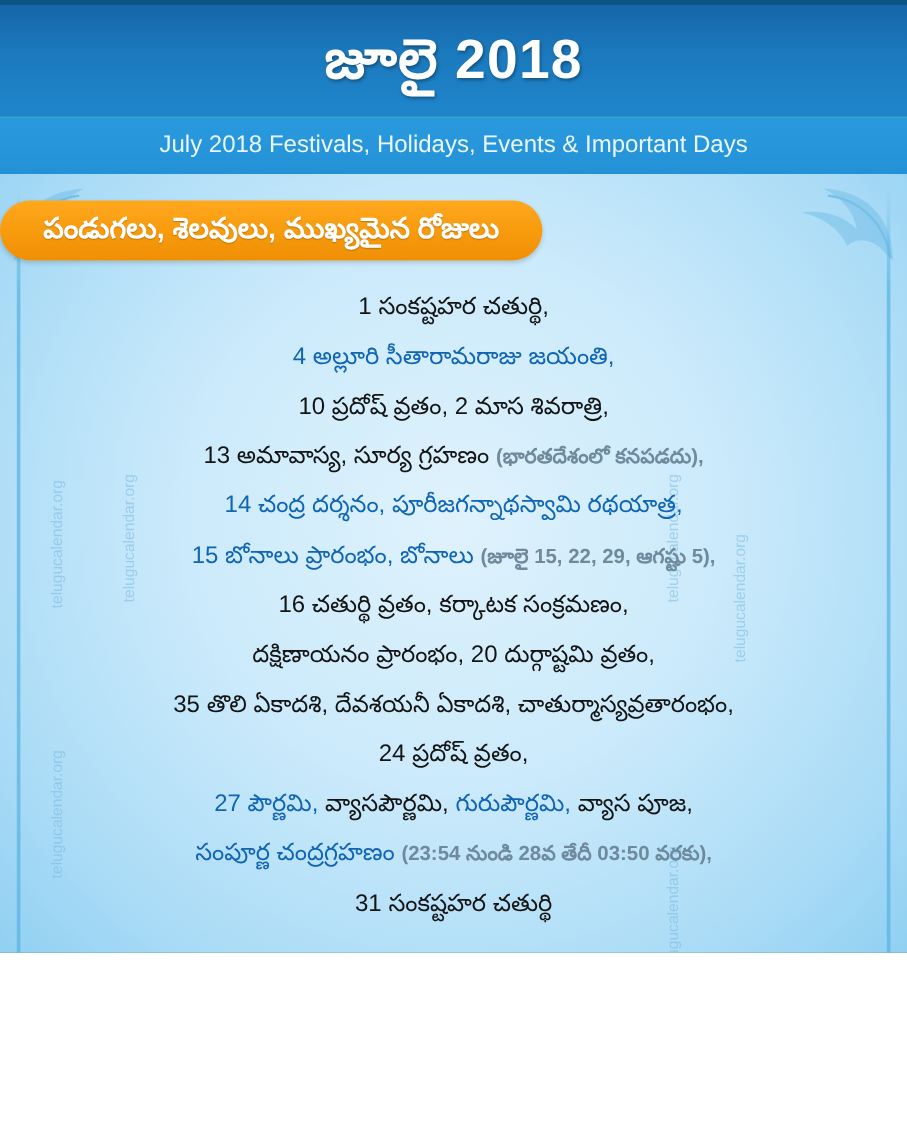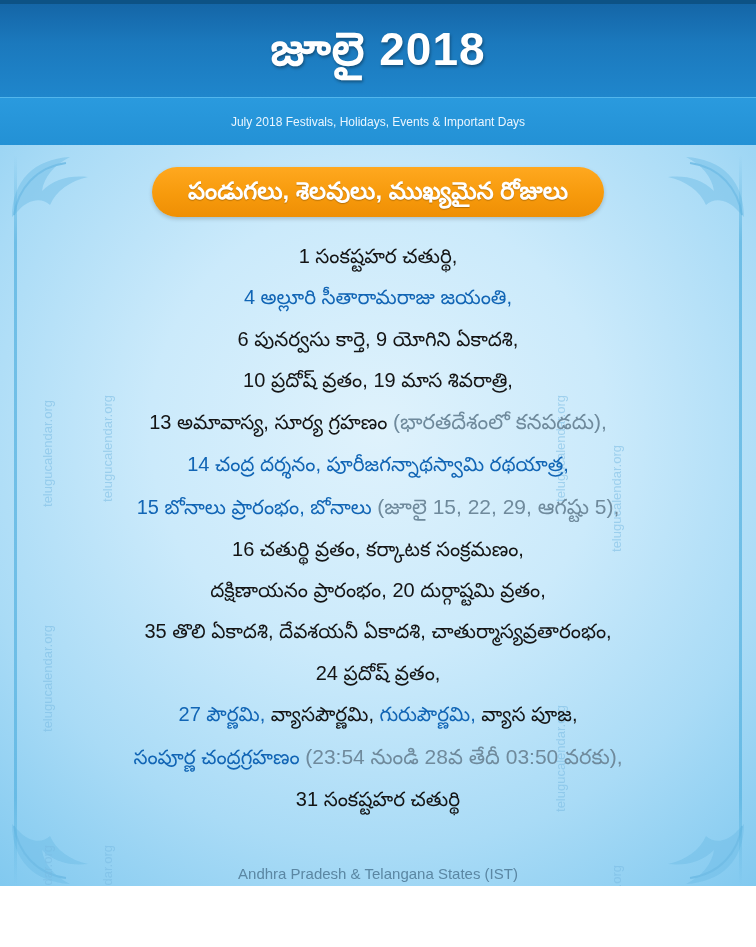--- a/index.html
+++ b/index.html
@@ -9,21 +9,21 @@
   body {
     width: 756px;
     height: 947px;
     font-family: "Liberation Sans", sans-serif;
     background: #ffffff;
     overflow: hidden;
   }
   .page {
     position: relative;
     width: 756px;
-    height: 886px;
+    height: 794px;
     box-sizing: border-box;
     background: #0f766e;
     overflow: hidden;
   }
 
   
   .header {
     position: relative;
     height: 97px;
     background: linear-gradient(180deg, #1464a5 0%, #1b79bd 45%, #1f86cc 100%);
@@ -50,21 +50,21 @@
   .subheader {
     height: 47px;
     background: linear-gradient(180deg, #2a9ade 0%, #2391d5 100%);
     border-top: 1px solid #53b6ec;
     display: flex;
     align-items: center;
     justify-content: center;
   }
   .subheader-text {
     color: #eaf6ff;
-    font-size: 12px;
+    font-size: 20px;
   }
 
   
   .body-area {
     position: relative;
     height: 751px;
     background:
       radial-gradient(circle at 50% 38%, #dff2fc 0%, #cbeafb 38%, #a9dbf6 70%, #7fc8ef 100%);
     overflow: hidden;
   }
@@ -109,21 +109,21 @@
   .wm.v5 { top: 700px; left: 100px; transform: rotate(-90deg) translate(-100%,0); }
   .wm.v6 { top: 250px; right: 96px; transform: rotate(-90deg) translate(-100%,0); }
   .wm.v7 { top: 560px; right: 96px; transform: rotate(-90deg) translate(-100%,0); }
   .wm.v8 { top: 300px; right: 40px; transform: rotate(-90deg) translate(-100%,0); }
   .wm.v9 { top: 720px; right: 40px; transform: rotate(-90deg) translate(-100%,0); }
 
   
   .pill-wrap {
     position: relative;
     display: flex;
-    justify-content: center;
+    justify-content: flex-start;
     padding-top: 22px;
   }
   .pill {
     background: linear-gradient(180deg, #ffa81f 0%, #f79a0c 55%, #ef8f05 100%);
     color: #ffffff;
     font-size: 24px;
     font-weight: bold;
     padding: 11px 36px 13px;
     border-radius: 26px;
     box-shadow: 0 2px 4px rgba(0,0,0,0.18);
@@ -138,21 +138,21 @@
     text-align: center;
   }
   .line {
     font-size: 20px;
     line-height: 1.52;
     padding: 5.5px 0;
     color: #1b1b1b;
   }
   .line .blue { color: #1165b5; }
   .line .dark { color: #141414; }
-  .line .muted { color: #6f8a9c; font-size: 21px; }
+  .line .muted { color: #6f8a9c; font-size: 17px; font-weight: bold; }
   .line .bold { font-weight: normal; }
 
   
   .footer-note {
     position: absolute;
     left: 0; right: 0;
     bottom: 14px;
     text-align: center;
     color: #5b87a3;
     font-size: 15px;
@@ -221,22 +221,21 @@
     <div class="wm v8">telugucalendar.org</div>
     <div class="wm v9">telugucalendar.org</div>
 
     <div class="pill-wrap">
       <div class="pill">పండుగలు, శెలవులు, ముఖ్యమైన రోజులు</div>
     </div>
 
     <div class="list" id="festival-list">
         <div class="line"><span class="dark">1 </span><span class="dark">సంకష్టహర చతుర్థి,</span></div>
         <div class="line"><span class="blue">4 అల్లూరి సీతారామరాజు జయంతి,</span></div>
-        <div class="line"><span class="dark">6 </span><span class="dark">పునర్వసు కార్తె, 9 యోగిని ఏకాదశి,</span></div>
-        <div class="line"><span class="dark">10 </span><span class="dark">ప్రదోష్ వ్రతం,  19 మాస శివరాత్రి,</span></div>
+        <div class="line"><span class="dark">10 </span><span class="dark">ప్రదోష్ వ్రతం,  2 మాస శివరాత్రి,</span></div>
         <div class="line"><span class="dark">13 </span><span class="dark">అమావాస్య, సూర్య గ్రహణం </span><span class="muted">(భారతదేశంలో కనపడదు),</span></div>
         <div class="line"><span class="blue">14 చంద్ర దర్శనం, పూరీజగన్నాథస్వామి రథయాత్ర,</span></div>
         <div class="line"><span class="blue">15 బోనాలు ప్రారంభం, బోనాలు </span><span class="muted">(జూలై 15, 22, 29, ఆగష్టు 5),</span></div>
         <div class="line"><span class="dark">16 </span><span class="dark">చతుర్థి వ్రతం, కర్కాటక సంక్రమణం,</span></div>
         <div class="line"><span class="dark">దక్షిణాయనం ప్రారంభం, 20 దుర్గాష్టమి వ్రతం,</span></div>
         <div class="line"><span class="dark">35 </span><span class="dark">తొలి ఏకాదశి, దేవశయనీ ఏకాదశి, </span><span class="dark bold">చాతుర్మాస్యవ్రతారంభం,</span></div>
         <div class="line"><span class="dark">24 </span><span class="dark">ప్రదోష్ వ్రతం,</span></div>
         <div class="line"><span class="blue">27 పౌర్ణమి, </span><span class="dark">వ్యాసపౌర్ణమి, </span><span class="blue">గురుపౌర్ణమి, </span><span class="dark">వ్యాస పూజ,</span></div>
         <div class="line"><span class="blue">సంపూర్ణ చంద్రగ్రహణం </span><span class="muted">(23:54 నుండి 28వ తేదీ 03:50 వరకు),</span></div>
         <div class="line"><span class="dark">31 </span><span class="dark">సంకష్టహర చతుర్థి</span></div>

